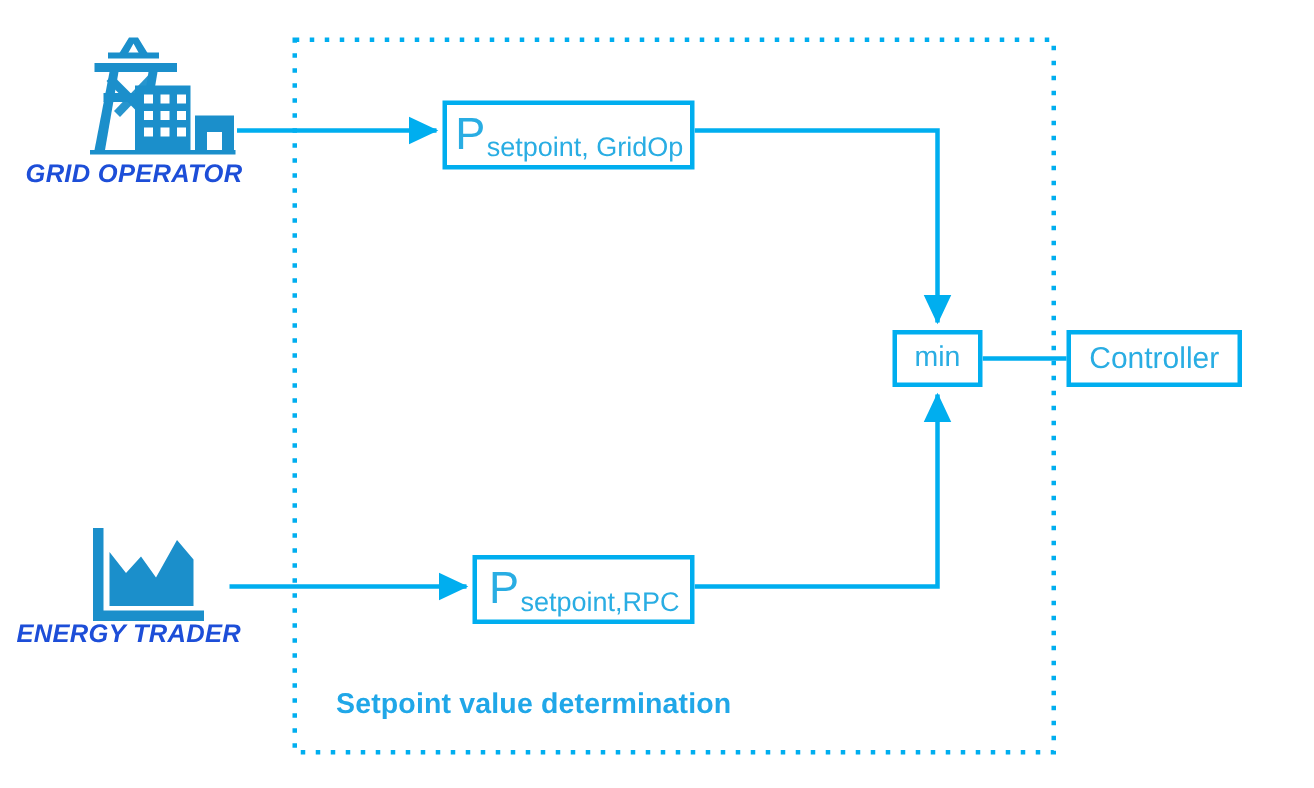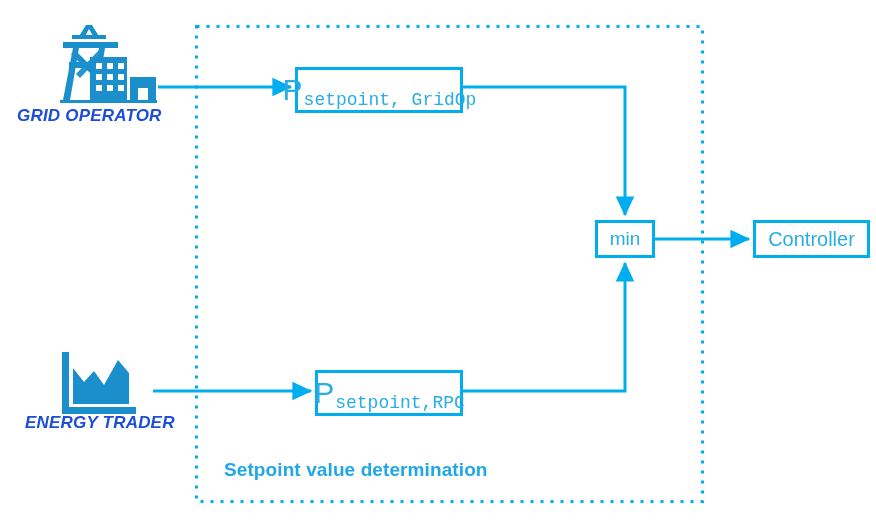--- a/index.html
+++ b/index.html
@@ -41,21 +41,21 @@
   .actor-label {
     position: absolute;
     font-size: 17px;
     font-weight: bold;
     font-style: italic;
     color: #1d4ed8;
     white-space: nowrap;
     letter-spacing: 0.2px;
   }
   #grid-operator-label { left: 17px; top: 106px; }
-  #energy-trader-label { left: 25px; top: 413px; font-style: italic; }
+  #energy-trader-label { left: 11px; top: 413px; font-style: italic; }
   
   .proc-box {
     position: absolute;
     border: 3px solid #00AEEF;
     background: #ffffff;
     box-sizing: border-box;
     display: flex;
     align-items: center;
     justify-content: center;
     color: #29ADE3;
@@ -66,37 +66,36 @@
   }
   #box-setpoint-rpc {
     left: 315px; top: 370px; width: 148px; height: 46px;
   }
   #box-min {
     left: 595px; top: 220px; width: 60px; height: 38px;
     font-size: 19px;
     text-align: center;
   }
   #box-controller {
-    left: 753px; top: 220px; width: 117px; height: 38px;
+    left: 711px; top: 220px; width: 117px; height: 38px;
     font-size: 20px;
   }
   .pvar {
     display: inline-flex;
     align-items: baseline;
     line-height: 1;
   }
   .pvar .pmain {
     font-size: 30px;
   }
   .pvar .psub {
     font-size: 18px;
     position: relative;
     top: 5px;
     left: 1px;
-    font-family: Liberation Mono, monospace;
   }
 </style>
 </head>
 <body>
 
 <div id="diagram-root">
 
   <svg class="svg-layer" viewBox="0 0 876 525">
 
     <defs>

